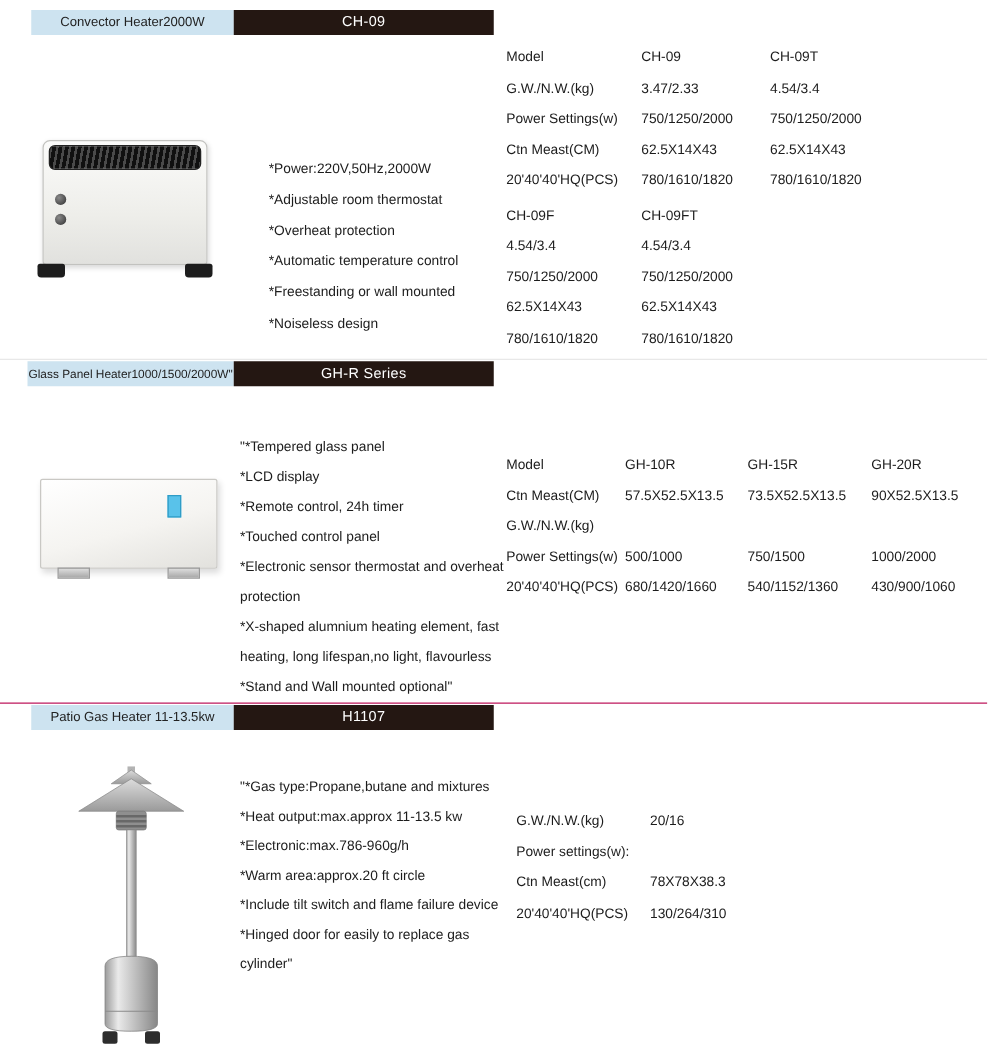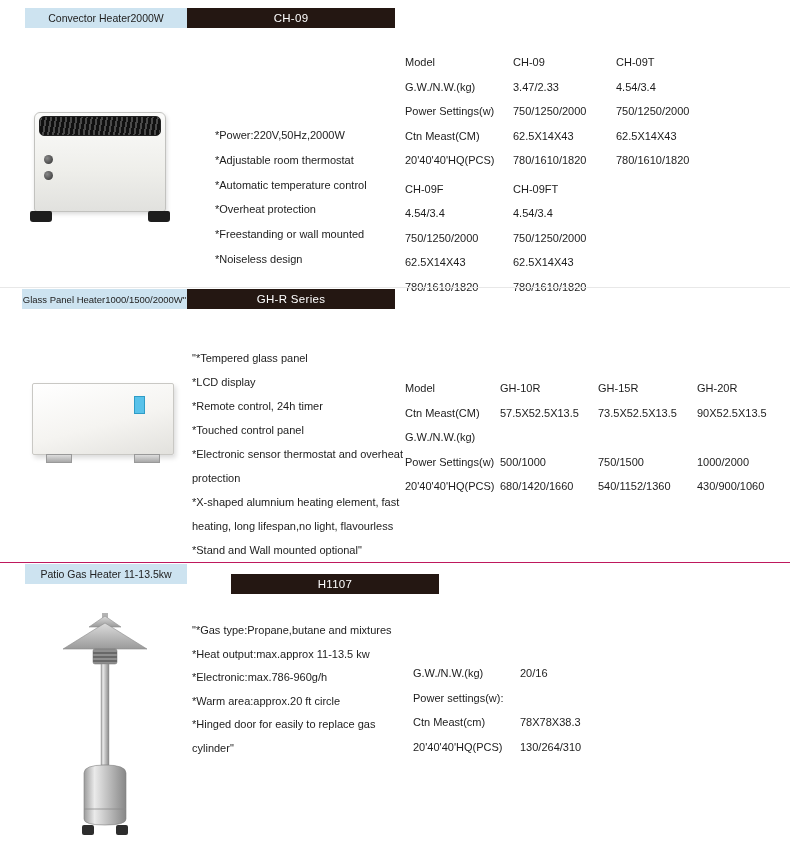--- a/index.html
+++ b/index.html
@@ -16,28 +16,28 @@
     font-size:10.5px; display:flex; align-items:center; justify-content:center;
     color:#222; white-space:nowrap; }
   .model-bar { position:absolute; left:187px; width:208px; height:20px;
     background:var(--bar-dark,#241712); color:#fff; font-size:11.5px;
     display:flex; align-items:center; justify-content:center; letter-spacing:.3px; }
   .sec1 .name-bar { left:25px; top:8px; width:162px; }
   .sec1 .model-bar { top:8px; }
   .sec2 .name-bar { left:22px; top:1px; width:165px; font-size:9.5px; }
   .sec2 .model-bar { top:1px; }
   .sec3 .name-bar { left:25px; top:1px; width:162px; }
-  .sec3 .model-bar { top:11px;margin-left:44px; }
+  .sec3 .model-bar { top:1px; }
 
   .features { position:absolute; list-style:none; font-size:11px;margin-top:32px; }
   .feat1 { left:215px; top:91px; width:190px; line-height:24.8px; }
   .feat2 { left:192px; top:26px; width:212px; line-height:24px; }
   .feat3 { left:192px; top:24px; width:208px; line-height:23.5px; }
 
-  .spec { position:absolute;margin-top:16px; }
+  .spec { position:absolute; }
   .srow { display:grid; height:24.5px; align-items:center; font-size:11px; white-space:nowrap; }
   .spec1 { left:405px; top:34px; }
   .spec1 .srow { grid-template-columns:108px 103px auto; }
   .spec1 .block2 { margin-top:4px; }
   .spec2 { left:405px; top:72px; }
   .spec2 .srow { grid-template-columns:95px 98px 99px auto; }
   .spec3 { left:413px; top:82px; }
   .spec3 .srow { grid-template-columns:107px auto; }
 
   
@@ -86,22 +86,22 @@
         <div class="cv-knob k1"></div>
         <div class="cv-knob k2"></div>
       </div>
       <div class="cv-foot f-left"></div>
       <div class="cv-foot f-right"></div>
     </div>
 
     <ul class="features feat1">
       <li>*Power:220V,50Hz,2000W</li>
       <li>*Adjustable room thermostat</li>
+      <li>*Overheat protection</li>
       <li>*Automatic temperature control</li>
-      <li>*Overheat protection</li>
       <li>*Freestanding or wall mounted</li>
       <li>*Noiseless design</li>
     </ul>
 
     <div class="spec spec1">
       <div class="srow">
         <span>Model</span>
         <span>CH-09</span>
         <span>CH-09T</span>
       </div>
@@ -237,20 +237,21 @@
         <rect x="20" y="212" width="12" height="10" rx="2" fill="#2d2d2d"></rect>
         <rect x="54" y="212" width="12" height="10" rx="2" fill="#2d2d2d"></rect>
       </svg>
     </div>
 
     <ul class="features feat3">
       <li>"*Gas type:Propane,butane and mixtures</li>
       <li>*Heat output:max.approx 11-13.5 kw</li>
       <li>*Electronic:max.786-960g/h</li>
       <li>*Warm area:approx.20 ft circle</li>
+      <li>*Include tilt switch and flame failure device</li>
       <li>*Hinged door for easily to replace gas cylinder"</li>
     </ul>
 
     <div class="spec spec3">
       <div class="srow">
         <span>G.W./N.W.(kg)</span>
         <span>20/16</span>
       </div>
       <div class="srow">
         <span>Power settings(w):</span>

